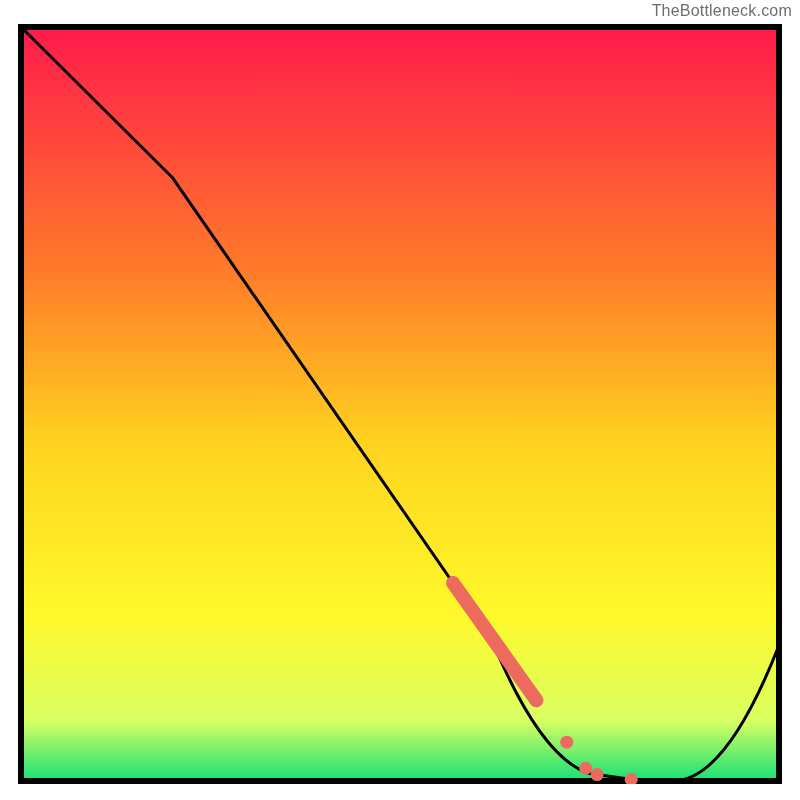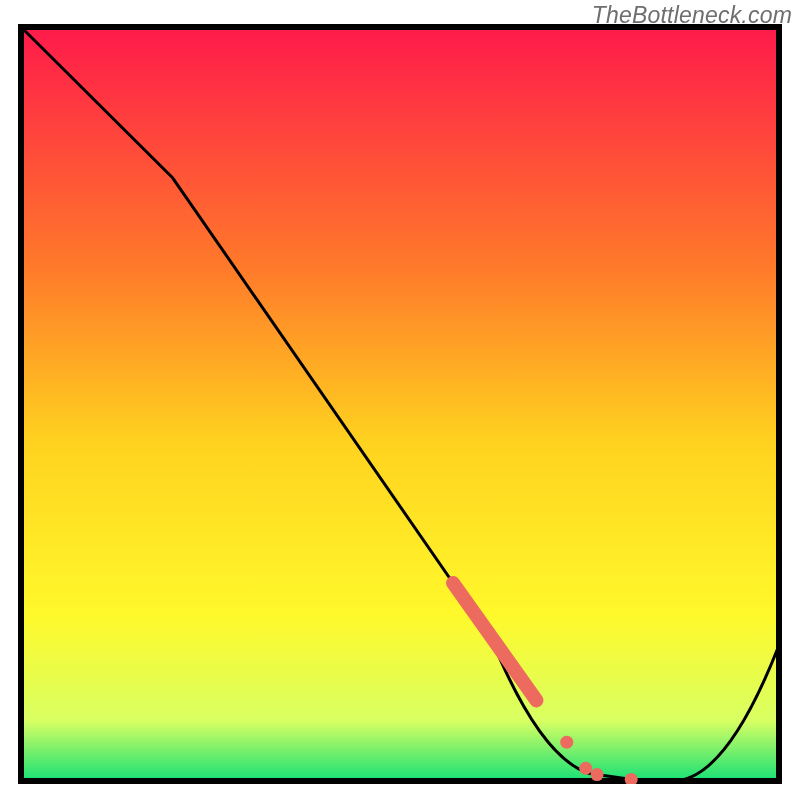--- a/index.html
+++ b/index.html
@@ -14,25 +14,24 @@
   .wrap {
     position: relative;
     width: 800px;
     height: 800px;
   }
   .watermark {
     position: absolute;
     top: 2px;
     right: 8px;
     color: #6e6e6e;
-    font-size: 23px;
+    font-size: 16px;
     font-weight: 400;
     letter-spacing: 0.2px;
     z-index: 20;
-    font-style: italic;
   }
   .plot {
     position: absolute;
     left: 18px;
     top: 24px;
     width: 764px;
     height: 760px;
     box-sizing: border-box;
   }
   .plot svg {

